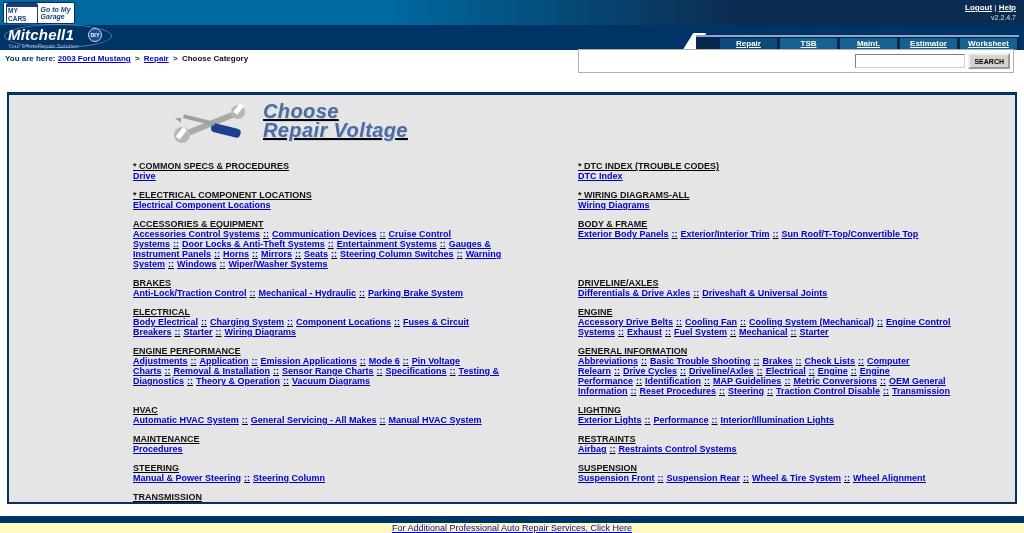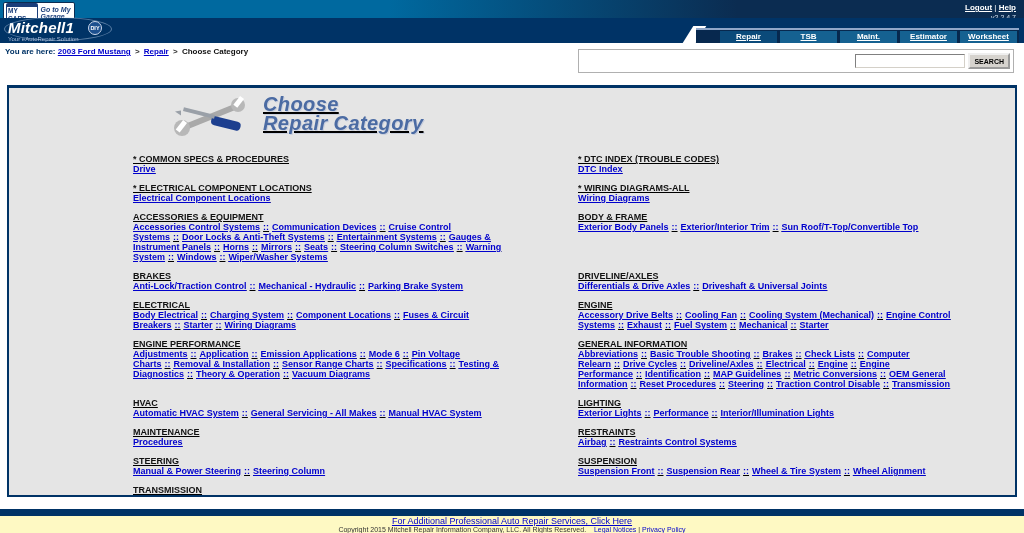--- a/index.html
+++ b/index.html
@@ -1,20 +1,20 @@
 <!DOCTYPE html>
 <html><head>
 <meta charset="utf-8">
 <style>
   * { margin:0; padding:0; box-sizing:border-box; }
   html,body { width:1024px; height:533px; background:#ffffff; overflow:hidden;
               font-family:"Liberation Sans", sans-serif; }
 
   
-  .top-bar { position:relative; height:18px;
+  .top-bar { position:relative; height:25px;
     background:linear-gradient(90deg,#00699f 0%,#00699f 38%,#0b2c51 72%,#0b2c51 100%); }
   .mycars { position:absolute; left:3px; top:2px; width:72px; height:22px;
     background:#ffffff; border:1px solid #0b2c51; border-radius:2px;
     display:flex; align-items:center; gap:3px; padding:1px 2px; cursor:pointer; }
   .plate { display:inline-block; border:1px solid #1a3e7a; border-radius:2px;
     font-size:6.5px; font-weight:bold; color:#1a3e7a; padding:0 1px;
     border-top:4px solid #1a3e7a; line-height:8px; }
   .mycars-label { font-size:7px; font-weight:bold; font-style:italic; color:#1a3e7a;
     line-height:7px; width:34px; }
   .logout-help { position:absolute; right:8px; top:3px; text-align:right;
@@ -152,21 +152,21 @@
         <circle cx="67" cy="10" r="7" fill="#b8b8b8"></circle>
         <rect x="62" y="5" width="11" height="5" fill="#ffffff" transform="rotate(-52 67 7)"></rect>
 
         <rect x="40" y="24" width="30" height="9" rx="4" fill="#1d3f8f" transform="rotate(14 55 28)"></rect>
         <rect x="12" y="16" width="32" height="4" fill="#9aa0a8" transform="rotate(14 28 18)"></rect>
         <polygon points="10,15.5 4,16.5 10,20.5" fill="#9aa0a8"></polygon>
       </svg>
     </span>
     <div class="page-title">
       <div>Choose</div>
-      <div>Repair Category</div>
+      <div>Repair Voltage</div>
     </div>
   </div>
   <div class="categories-grid">
       <div class="cell left">
         <div class="sec-heading">* COMMON SPECS &amp; PROCEDURES</div>
         <div class="sec-links"><a class="cat-link" href="#">Drive</a></div>
       </div>
       <div class="cell right">
         <div class="sec-heading">* DTC INDEX (TROUBLE CODES)</div>
         <div class="sec-links"><a class="cat-link" href="#">DTC Index</a></div>

